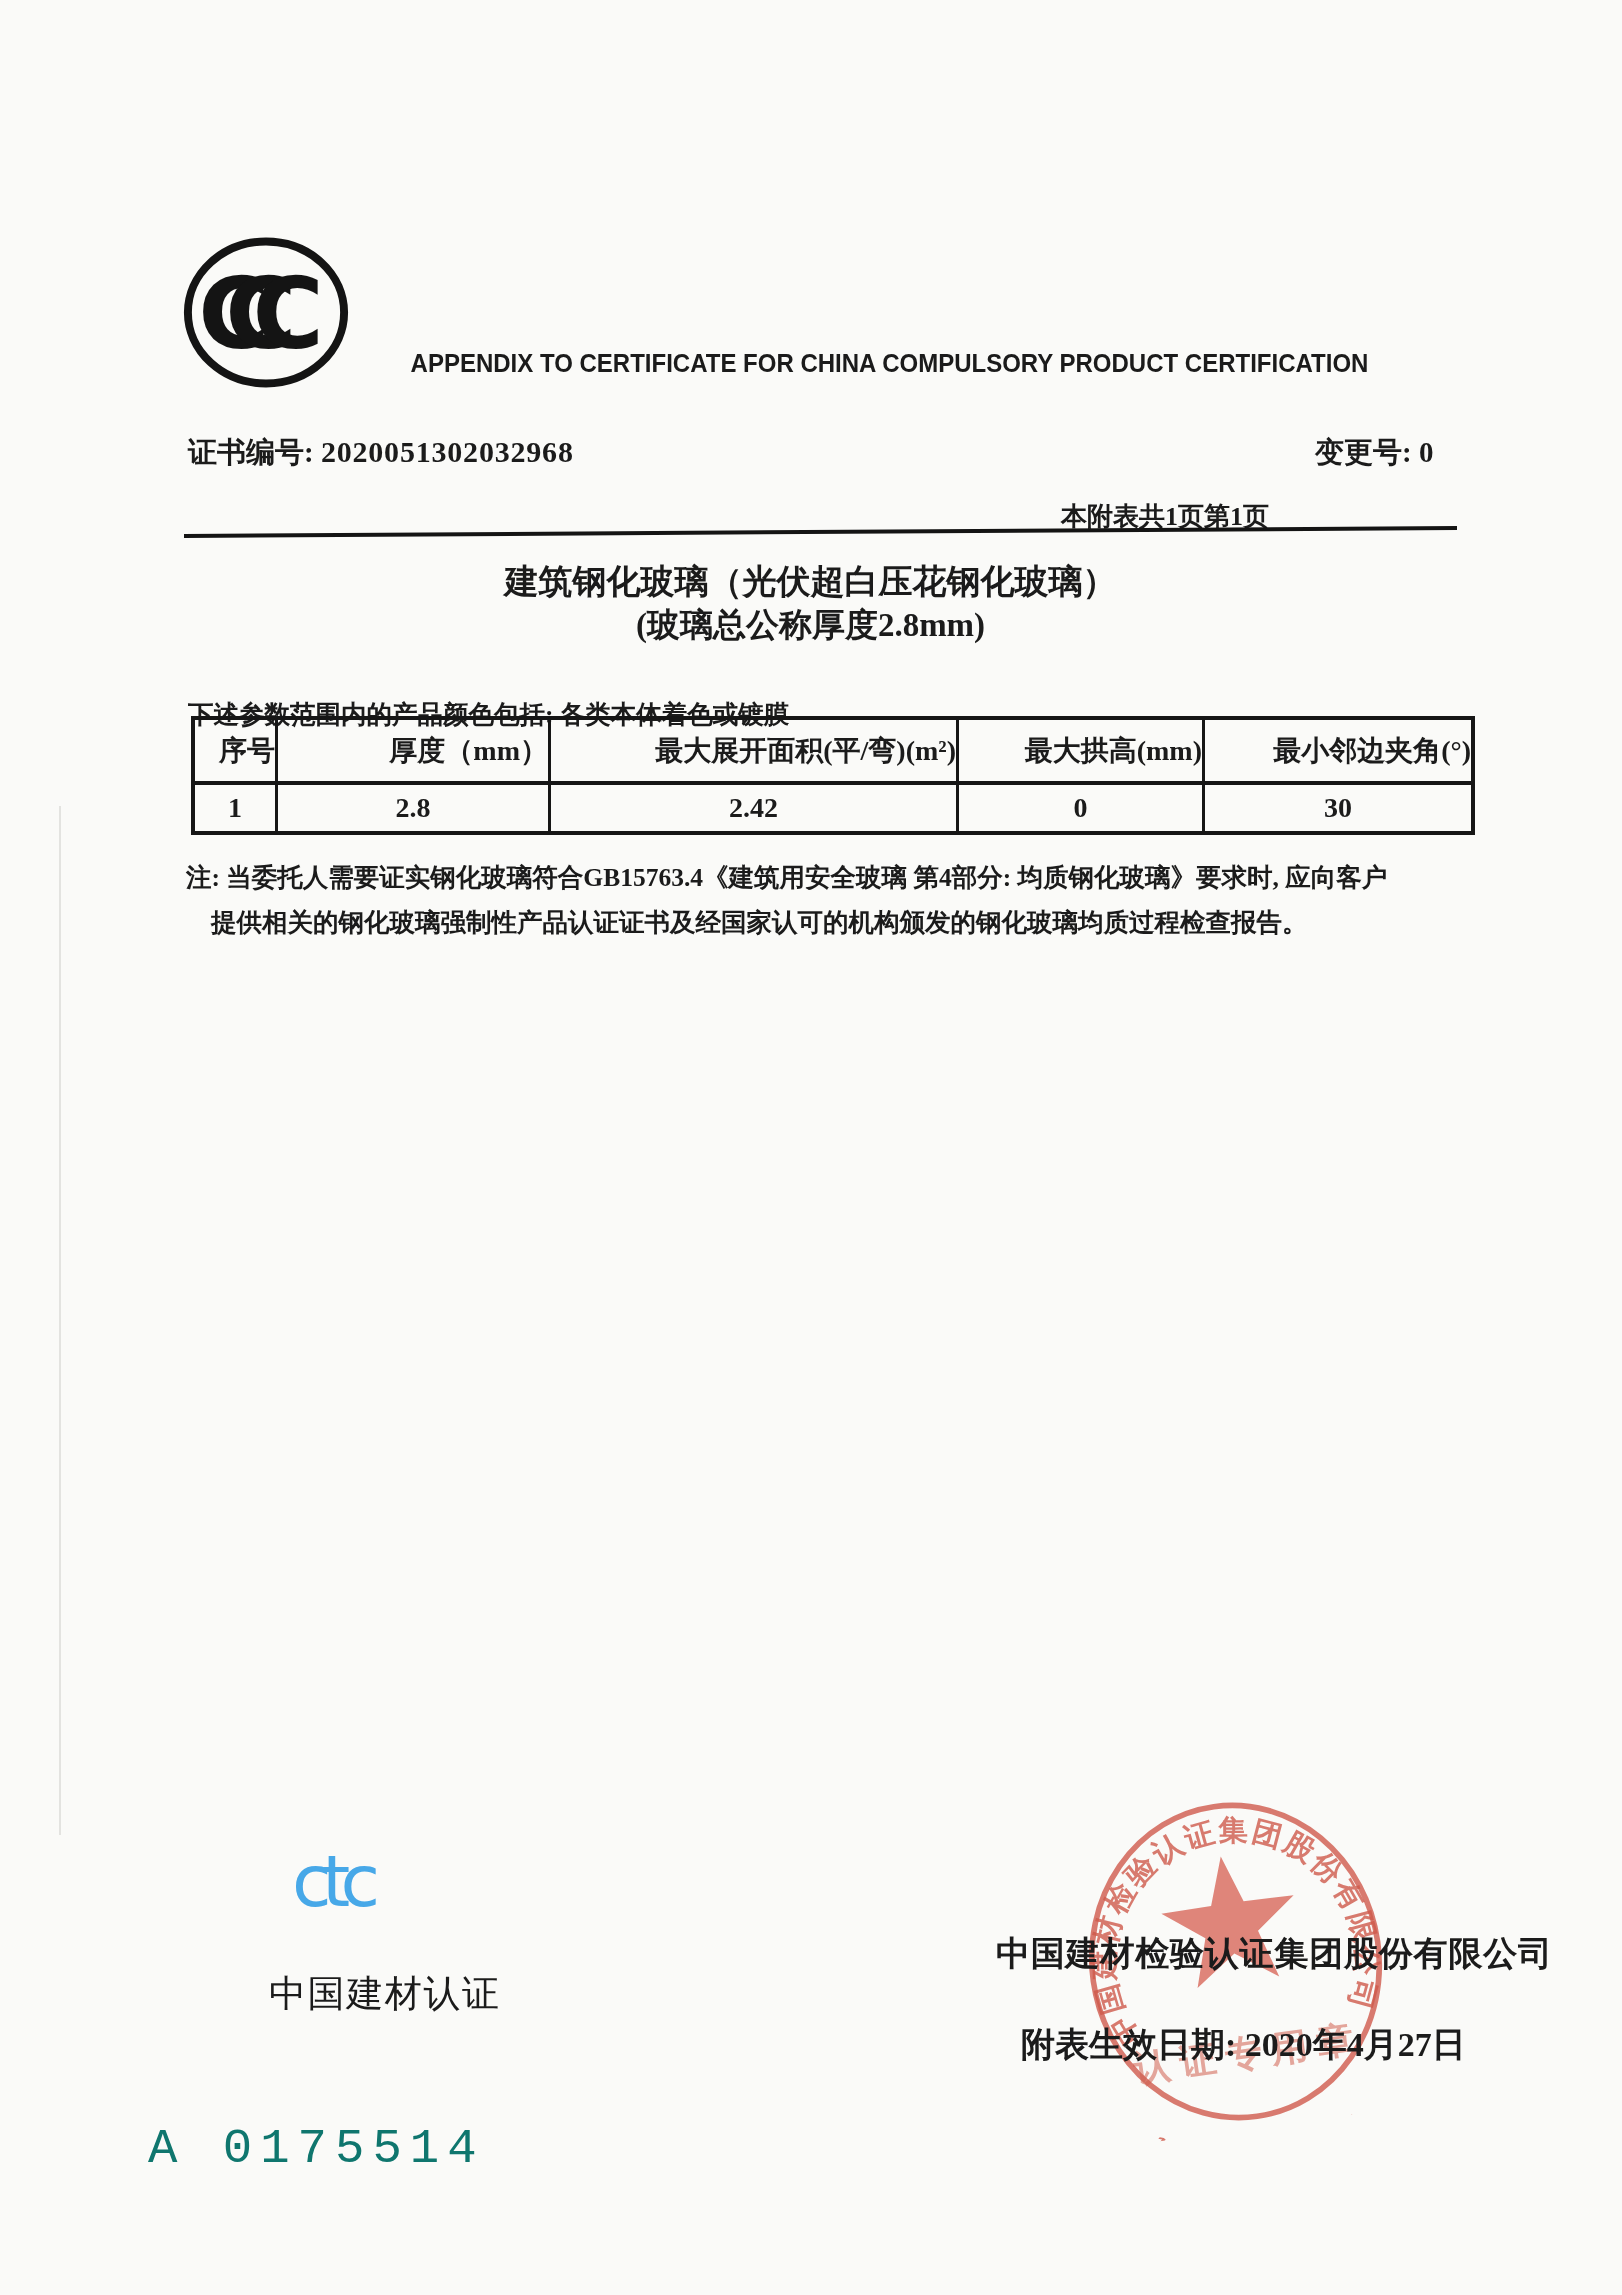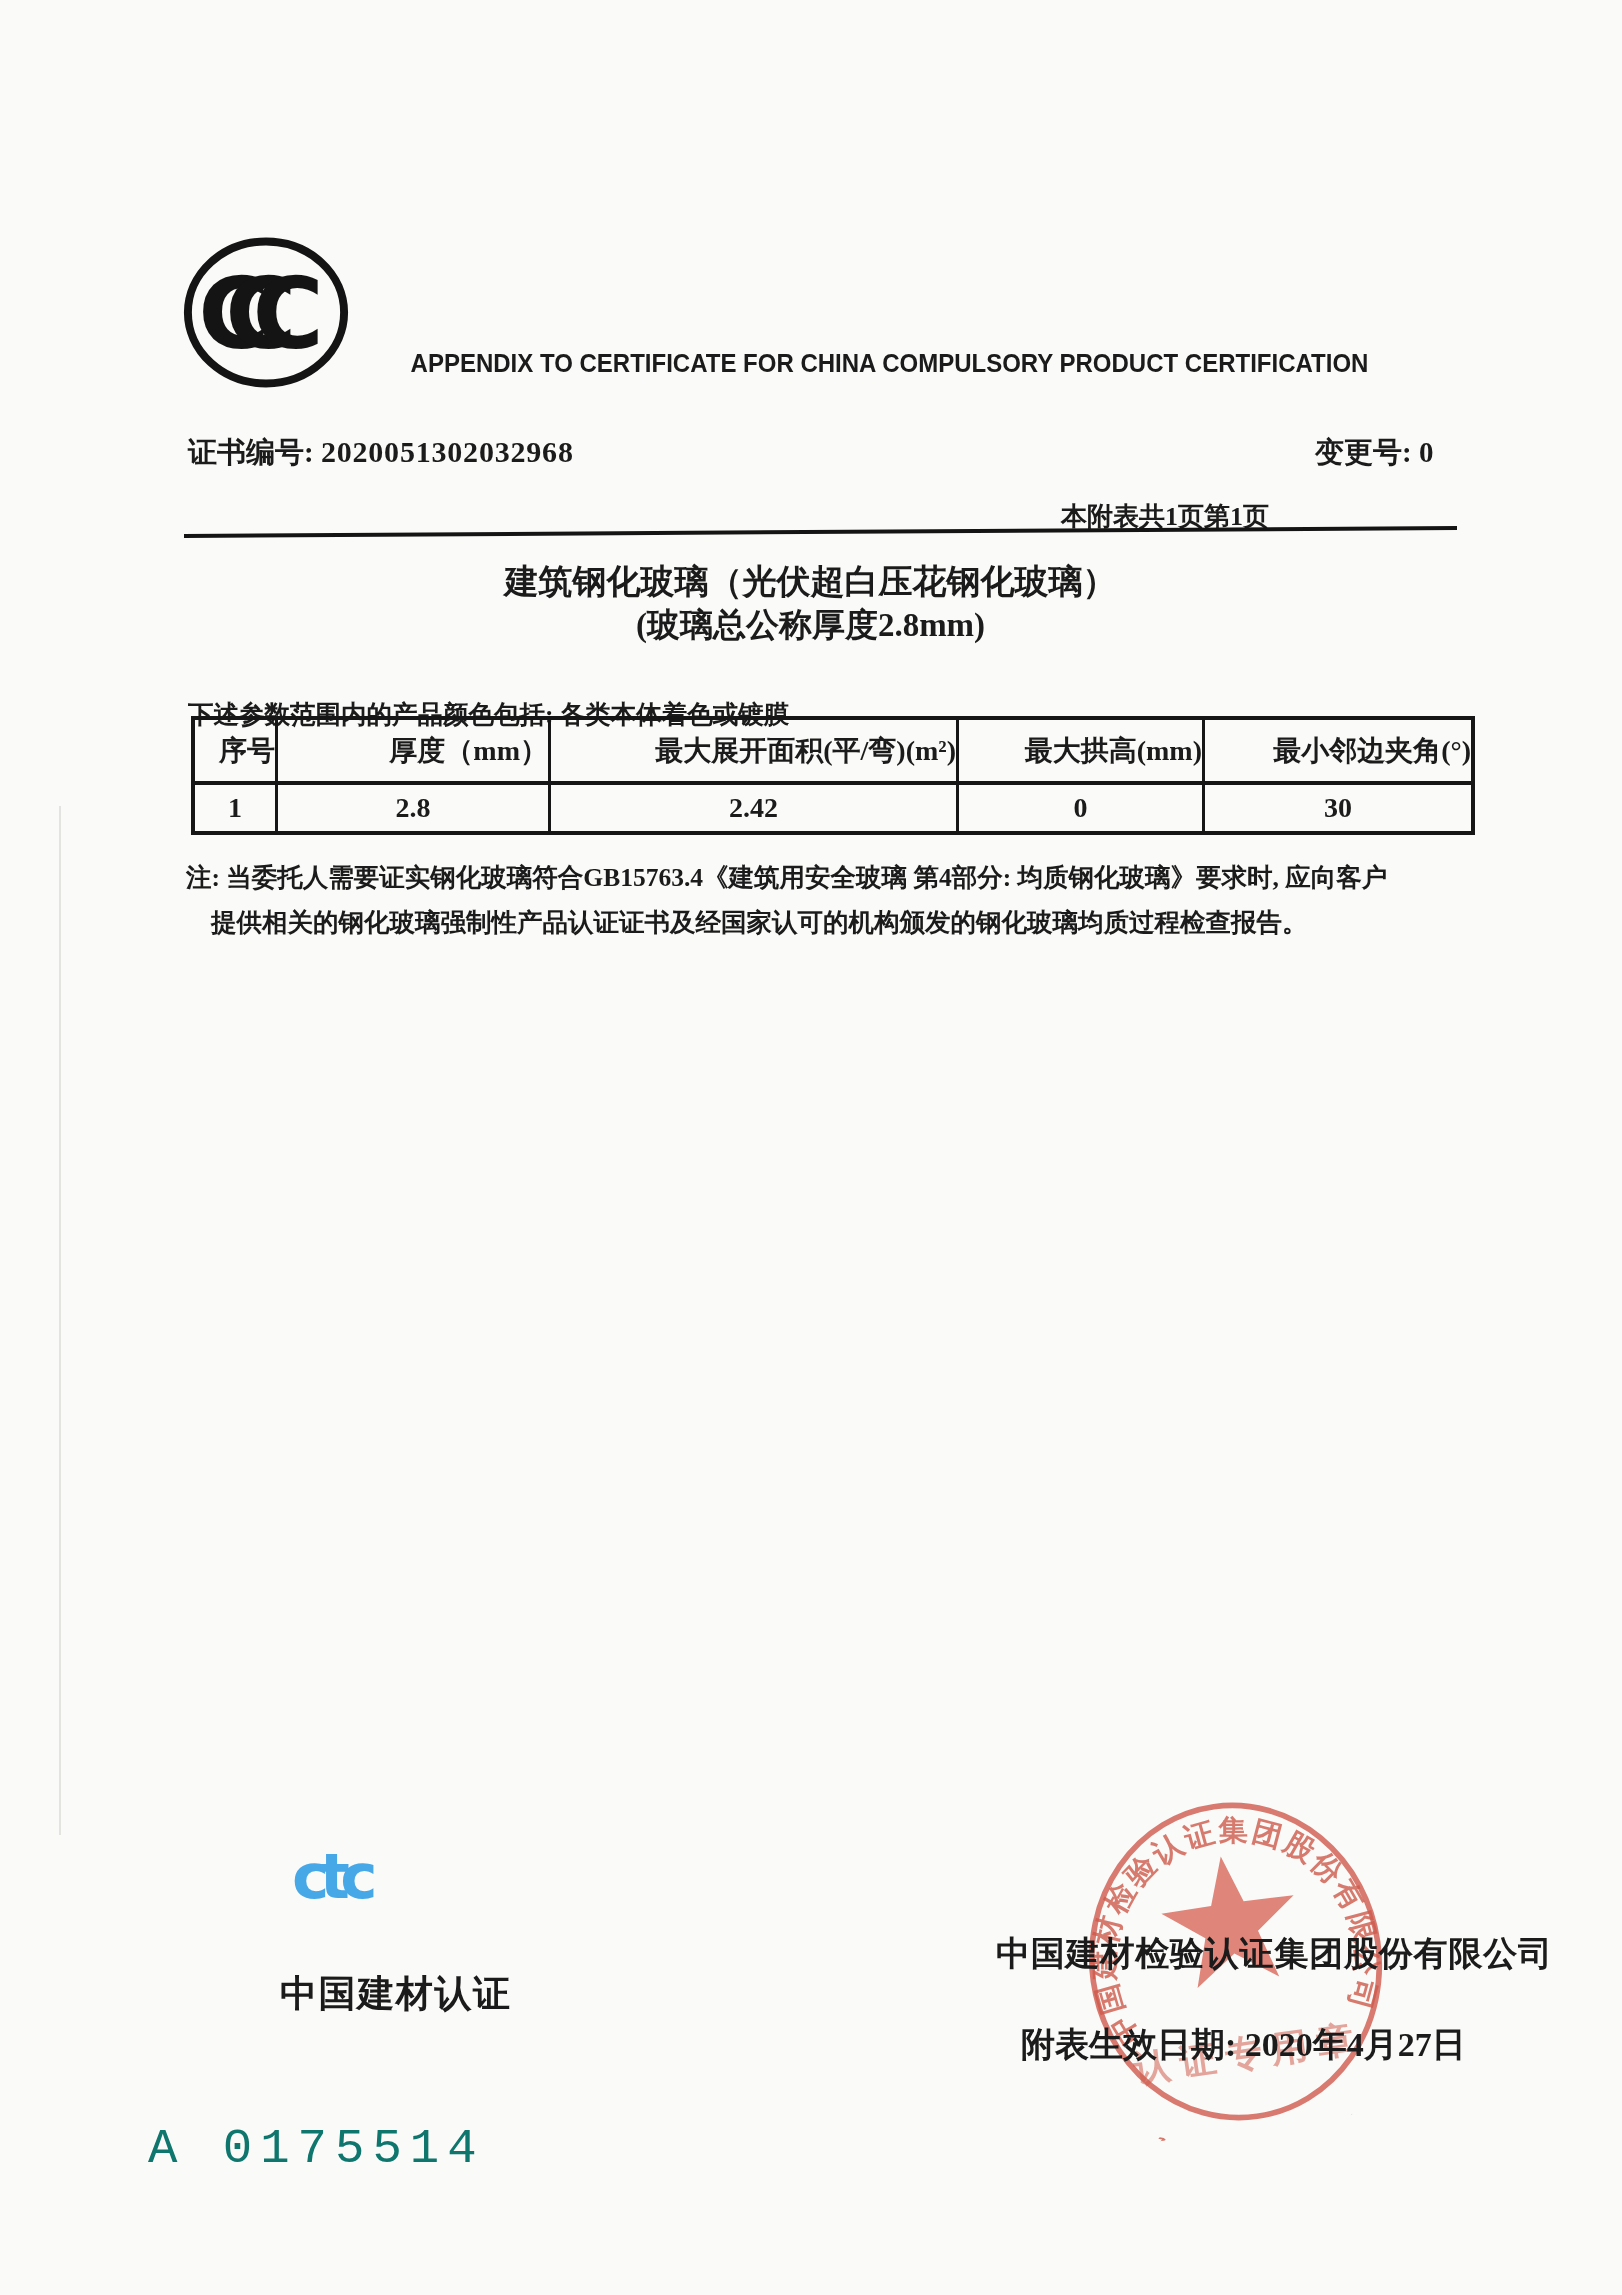--- a/index.html
+++ b/index.html
@@ -32,22 +32,22 @@
   table.spec tr.dt td{height:46px;font-weight:bold;}
   table.spec{border:4.8px solid #161616;}
   .c0{width:80px;} .c1{width:270px;} .c2{width:405px;} .c3{width:243px;} .c4{width:266px;}
   
   .note1{left:186px;top:860px;font-size:25.5px;font-weight:bold;white-space:nowrap;}
   .note2{left:211px;top:905px;font-size:25.5px;font-weight:bold;white-space:nowrap;}
   
   .scanline{left:59px;top:806px;width:1.6px;height:1029px;background:#e3e3e0;}
   
   .ctc-logo{left:292px;top:1845px;font-family:"DejaVu Sans","Liberation Sans",sans-serif;
-    font-size:63px;font-weight:bold;color:#47a8e8;letter-spacing:-9.6px;line-height:1;}
-  .ctc-caption{left:280px;top:1969px;font-size:37px;font-weight:bold;letter-spacing:1.6px;white-space:nowrap;}
+    font-size:72px;font-weight:normal;color:#47a8e8;letter-spacing:-9.6px;line-height:1;}
+  .ctc-caption{left:269px;top:1969px;font-size:37px;font-weight:normal;letter-spacing:1.6px;white-space:nowrap;}
   .stamp{left:1076px;top:1794px;width:319px;height:335px;transform:rotate(-8deg);}
   .company{left:996px;top:1931px;font-size:34px;font-weight:bold;letter-spacing:0.8px;white-space:nowrap;}
   .issue-date{left:1021px;top:2022px;font-size:34px;font-weight:bold;white-space:nowrap;}
   .serial{left:148px;top:2121px;font-family:"Liberation Mono","DejaVu Sans Mono",monospace;
     font-size:49px;color:#0f766e;letter-spacing:8px;white-space:nowrap;}
 </style>
 </head>
 <body>
 
 <div class="page">

